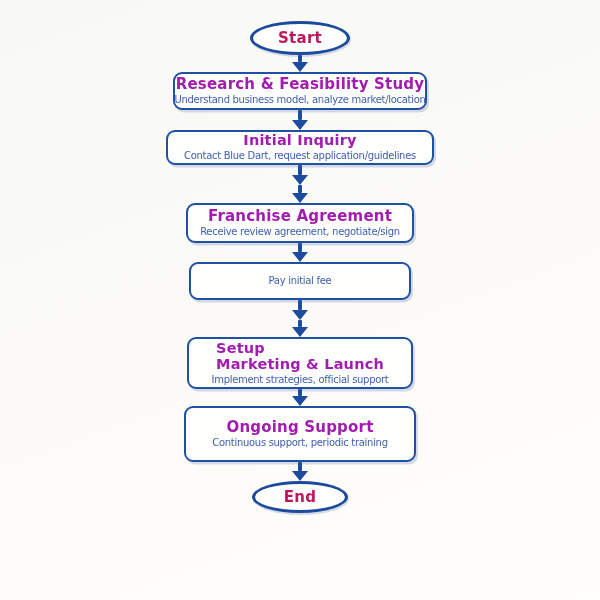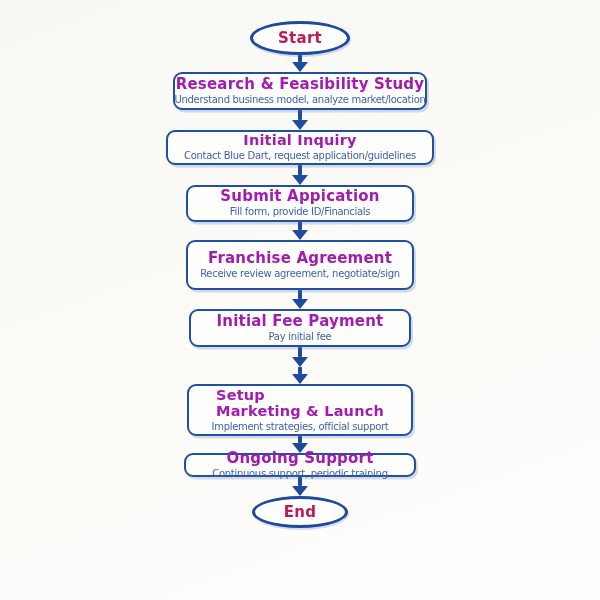--- a/index.html
+++ b/index.html
@@ -113,42 +113,37 @@
   <div class="box" style="width:268px;height:35px">
     <div class="box-title">Initial Inquiry</div>
     <div class="box-subtitle">Contact Blue Dart, request application/guidelines</div>
   </div>
 
   <div class="arrow" style="height:20px">
     <div class="shaft"></div>
     <div class="head"></div>
   </div>
 
-  <div class="box" style="width:228px;height:37px">
-    <div class="box-title lg">Submit Appication</div>
-    <div class="box-subtitle">Fill form, provide ID/Financials</div>
-  </div>
 
   <div class="arrow" style="height:18px">
     <div class="shaft"></div>
     <div class="head"></div>
   </div>
 
-  <div class="box" style="width:228px;height:50px">
+  <div class="box" style="width:228px;height:40px">
     <div class="box-title lg">Franchise Agreement</div>
     <div class="box-subtitle">Receive review agreement, negotiate/sign</div>
   </div>
 
   <div class="arrow" style="height:19px">
     <div class="shaft"></div>
     <div class="head"></div>
   </div>
 
   <div class="box" style="width:222px;height:38px">
-    <div class="box-title lg">Initial Fee Payment</div>
     <div class="box-subtitle">Pay initial fee</div>
   </div>
 
   <div class="arrow" style="height:20px">
     <div class="shaft"></div>
     <div class="head"></div>
   </div>
 
 
   <div class="arrow" style="height:17px">
@@ -160,21 +155,21 @@
     <div class="box-title">Setup
 Marketing &amp; Launch</div>
     <div class="box-subtitle">Implement strategies, official support</div>
   </div>
 
   <div class="arrow" style="height:17px">
     <div class="shaft"></div>
     <div class="head"></div>
   </div>
 
-  <div class="box" style="width:232px;height:24px">
+  <div class="box" style="width:232px;height:56px">
     <div class="box-title lg">Ongoing Support</div>
     <div class="box-subtitle">Continuous support, periodic training</div>
   </div>
 
   <div class="arrow" style="height:19px">
     <div class="shaft"></div>
     <div class="head"></div>
   </div>
 
   <div class="terminal" style="width:96px;height:32px">

